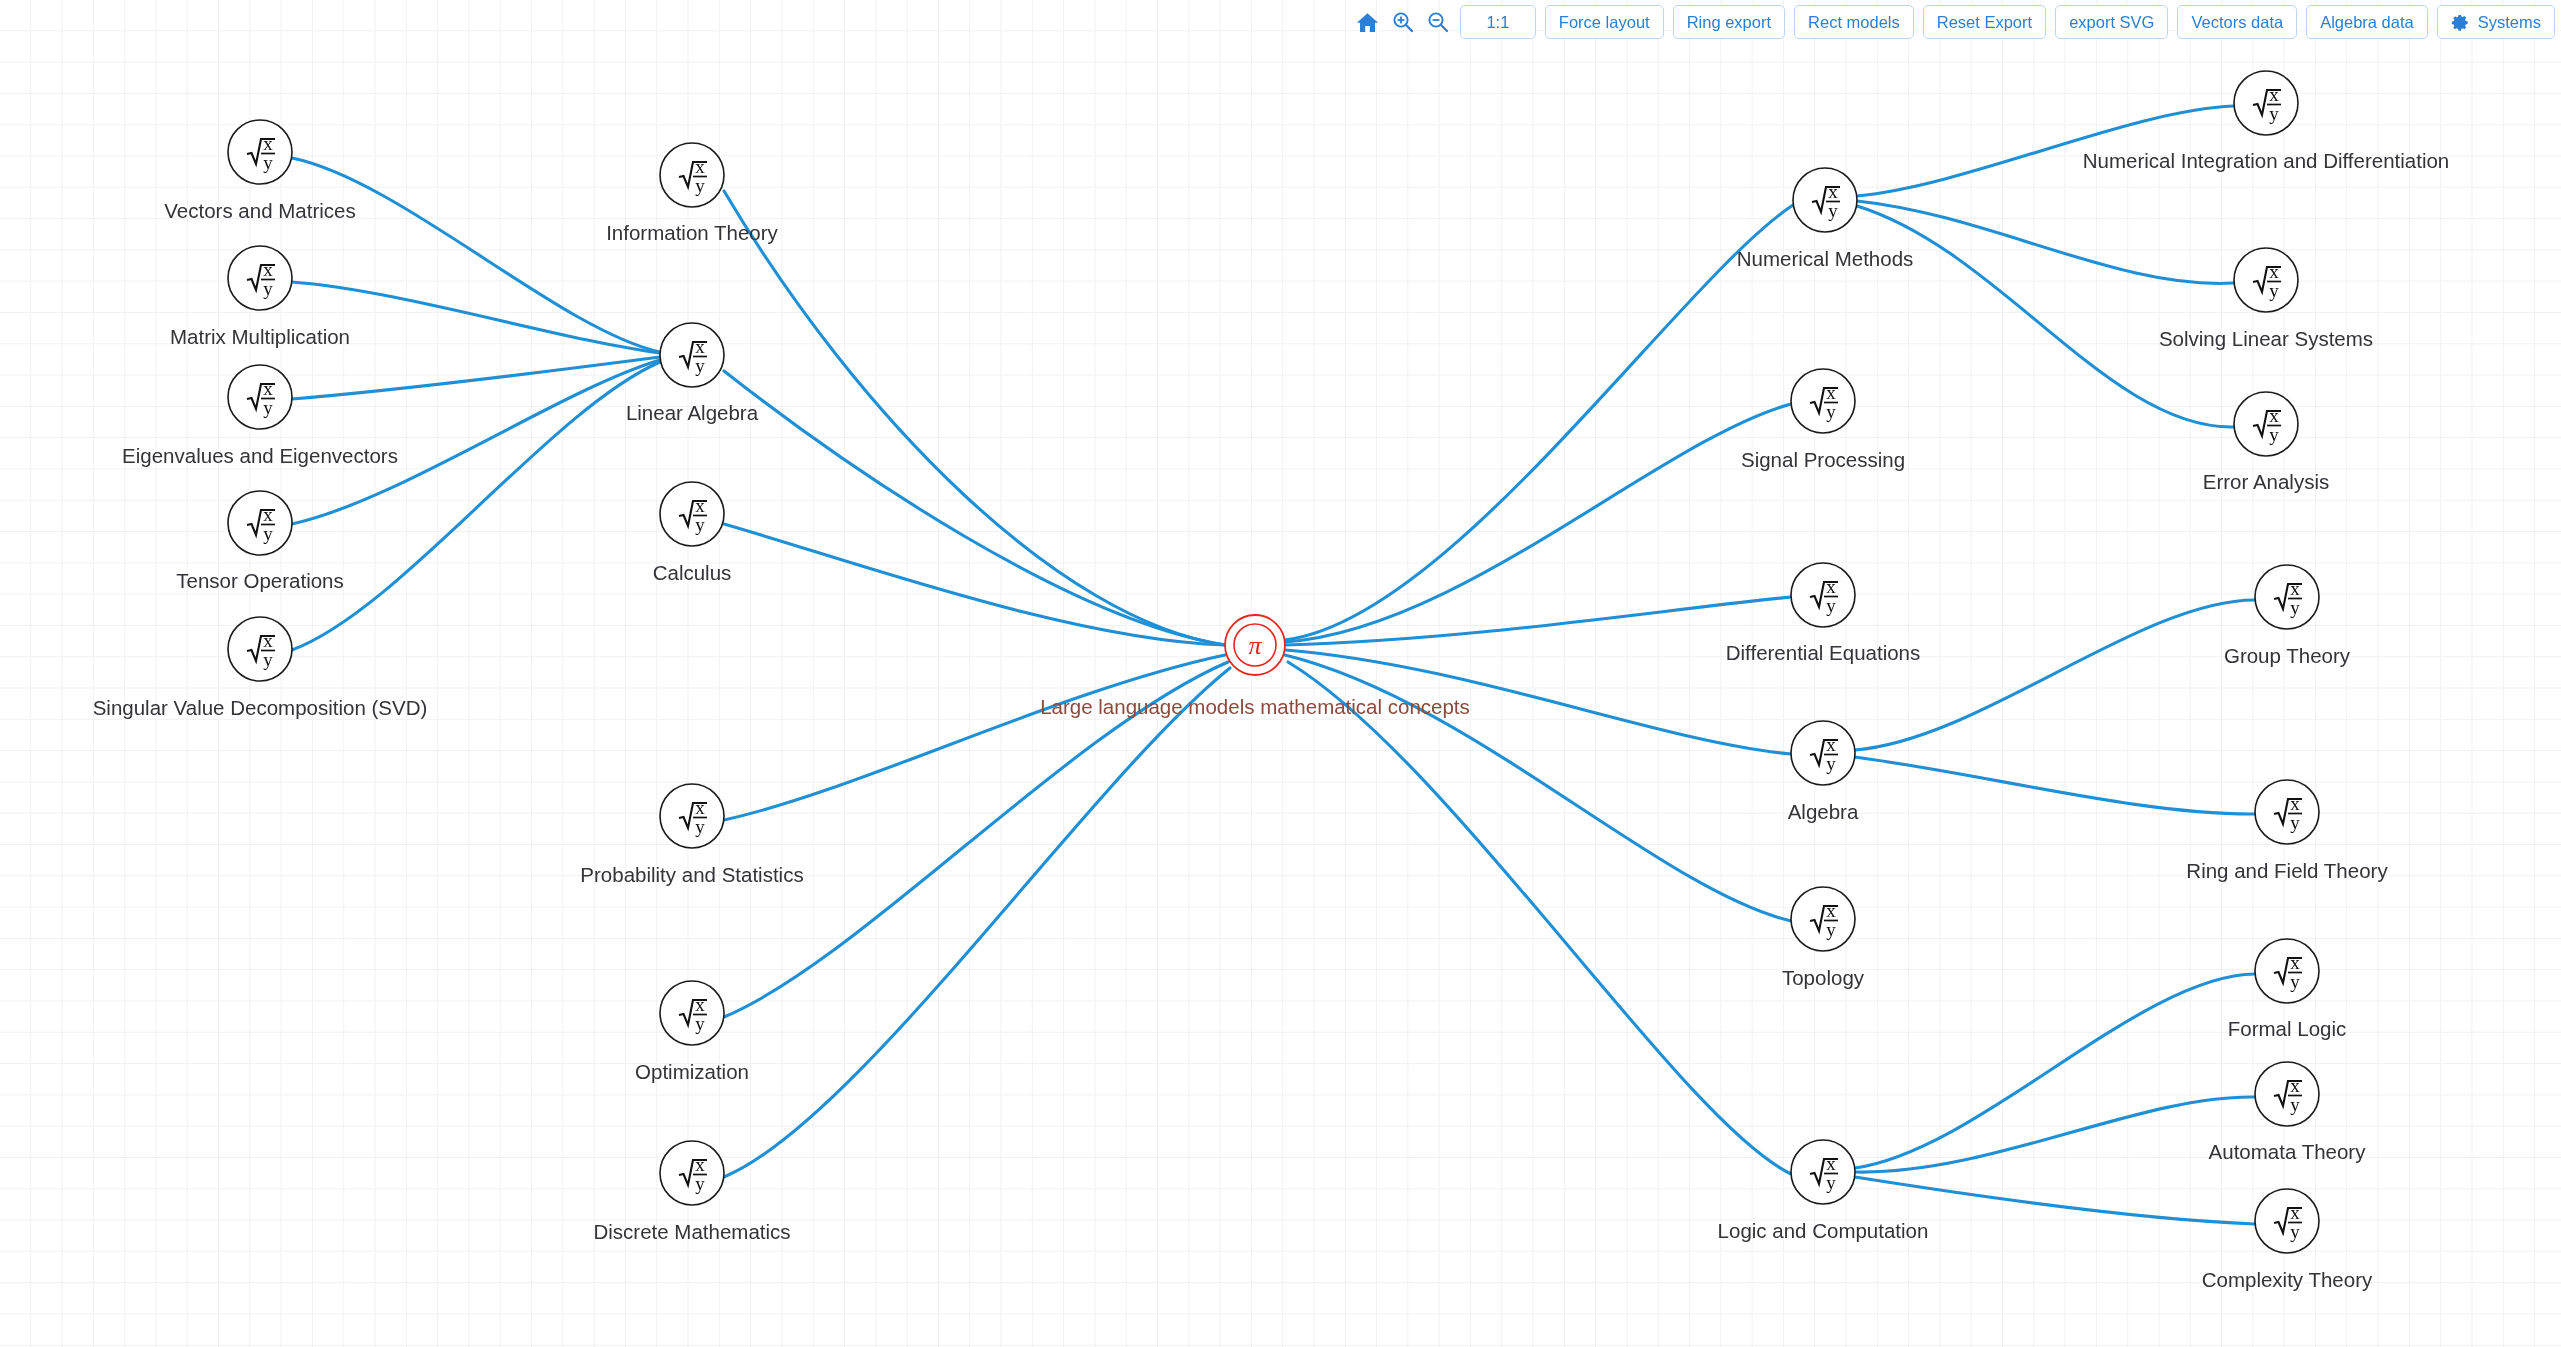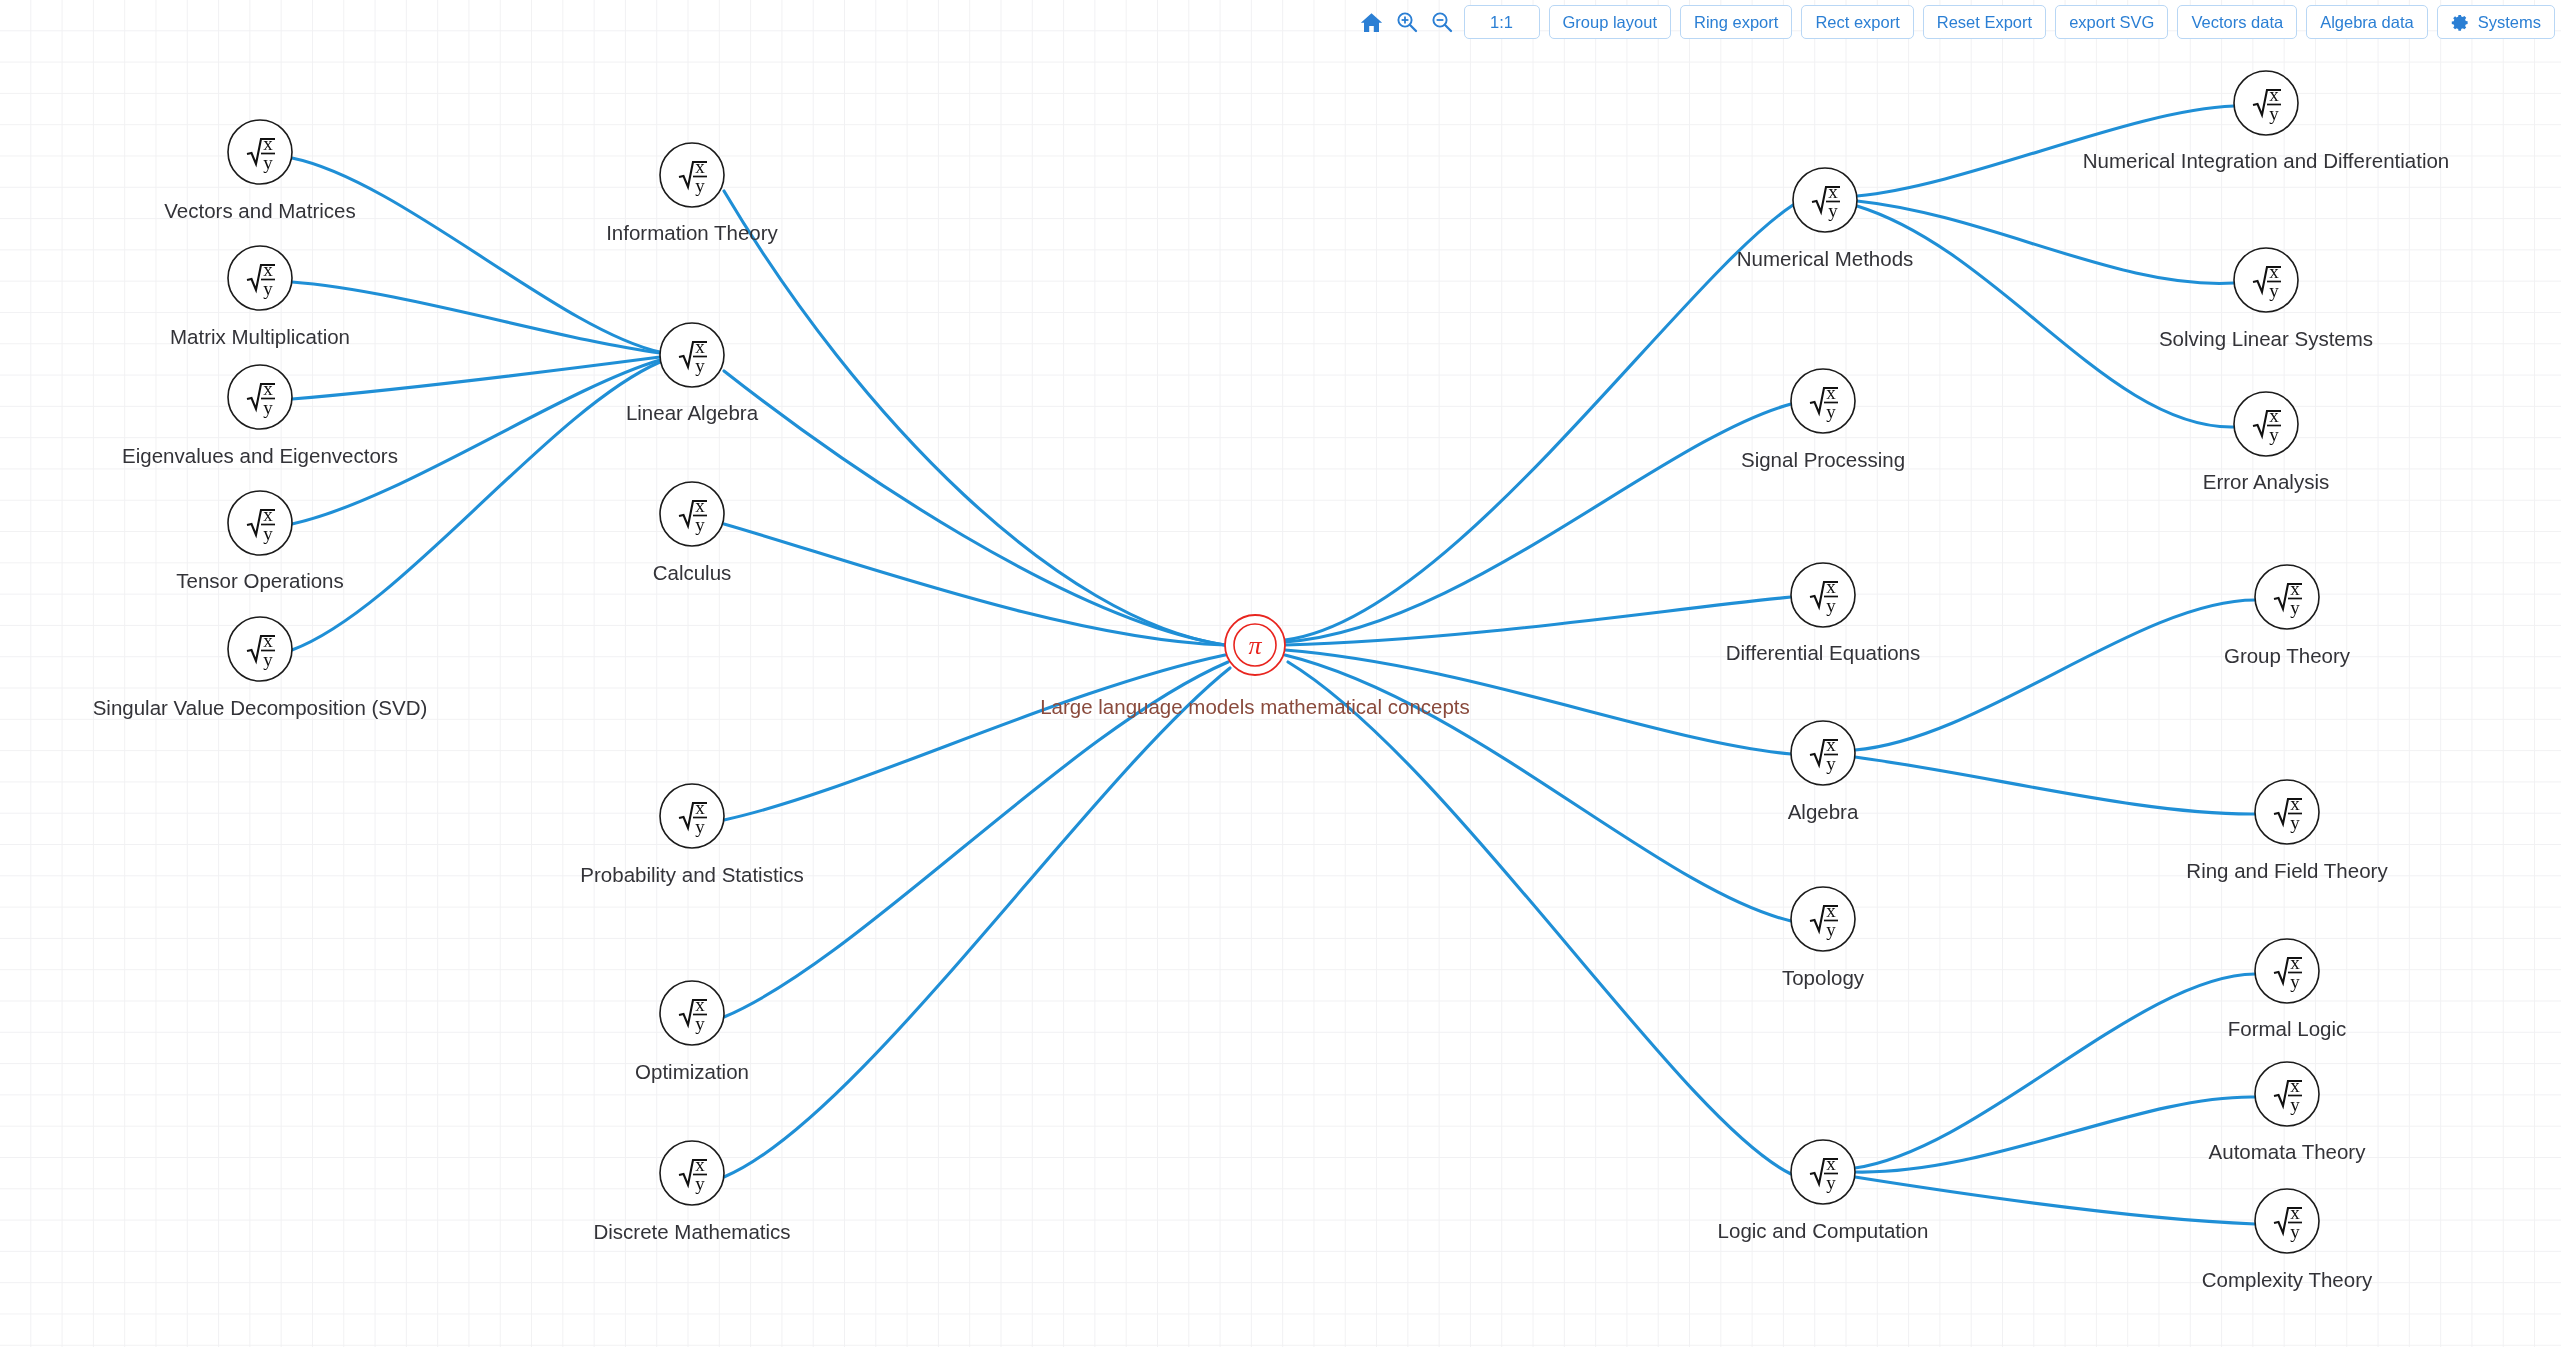--- a/index.html
+++ b/index.html
@@ -388,23 +388,23 @@
 
     <div class="tb-icon">
       <svg width="24" height="24" viewBox="0 0 24 24" aria-hidden="true">
         <circle cx="10" cy="10" r="6.6" fill="none" stroke="#2b7fd4" stroke-width="1.9"></circle>
         <line x1="14.8" y1="14.8" x2="21" y2="21" stroke="#2b7fd4" stroke-width="2.3" stroke-linecap="round"></line>
         <line x1="6.6" y1="10" x2="13.4" y2="10" stroke="#2b7fd4" stroke-width="1.8"></line>
       </svg>
     </div>
 
     <div class="tb-btn ratio">1:1</div>
-    <div class="tb-btn">Group layout</div>
+    <div class="tb-btn">Force layout</div>
     <div class="tb-btn">Ring export</div>
-    <div class="tb-btn">Rect export</div>
+    <div class="tb-btn">Rect models</div>
     <div class="tb-btn">Reset Export</div>
     <div class="tb-btn">export SVG</div>
     <div class="tb-btn">Vectors data</div>
     <div class="tb-btn">Algebra data</div>
 
     <div class="tb-btn">
       <span class="gear">
         <svg width="19" height="19" viewBox="0 0 24 24" aria-hidden="true">
           <path fill="#2b7fd4" d="M12 8.2a3.8 3.8 0 1 0 0 7.6 3.8 3.8 0 0 0 0-7.6zm0 5.7a1.9 1.9 0 1 1 0-3.8 1.9 1.9 0 0 1 0 3.8z"></path>
           <path fill="#2b7fd4" d="M21 13.6v-3.2l-2.4-.4a6.9 6.9 0 0 0-.8-1.9l1.4-2-2.3-2.3-2 1.4a6.9 6.9 0 0 0-1.9-.8L12.6 2.4H9.4L9 4.8a6.9 6.9 0 0 0-1.9.8l-2-1.4L2.8 6.5l1.4 2a6.9 6.9 0 0 0-.8 1.9l-2.4.4v3.2l2.4.4c.2.7.4 1.3.8 1.9l-1.4 2 2.3 2.3 2-1.4c.6.4 1.2.6 1.9.8l.4 2.4h3.2l.4-2.4c.7-.2 1.3-.4 1.9-.8l2 1.4 2.3-2.3-1.4-2c.4-.6.6-1.2.8-1.9l2.4-.4z"></path>

